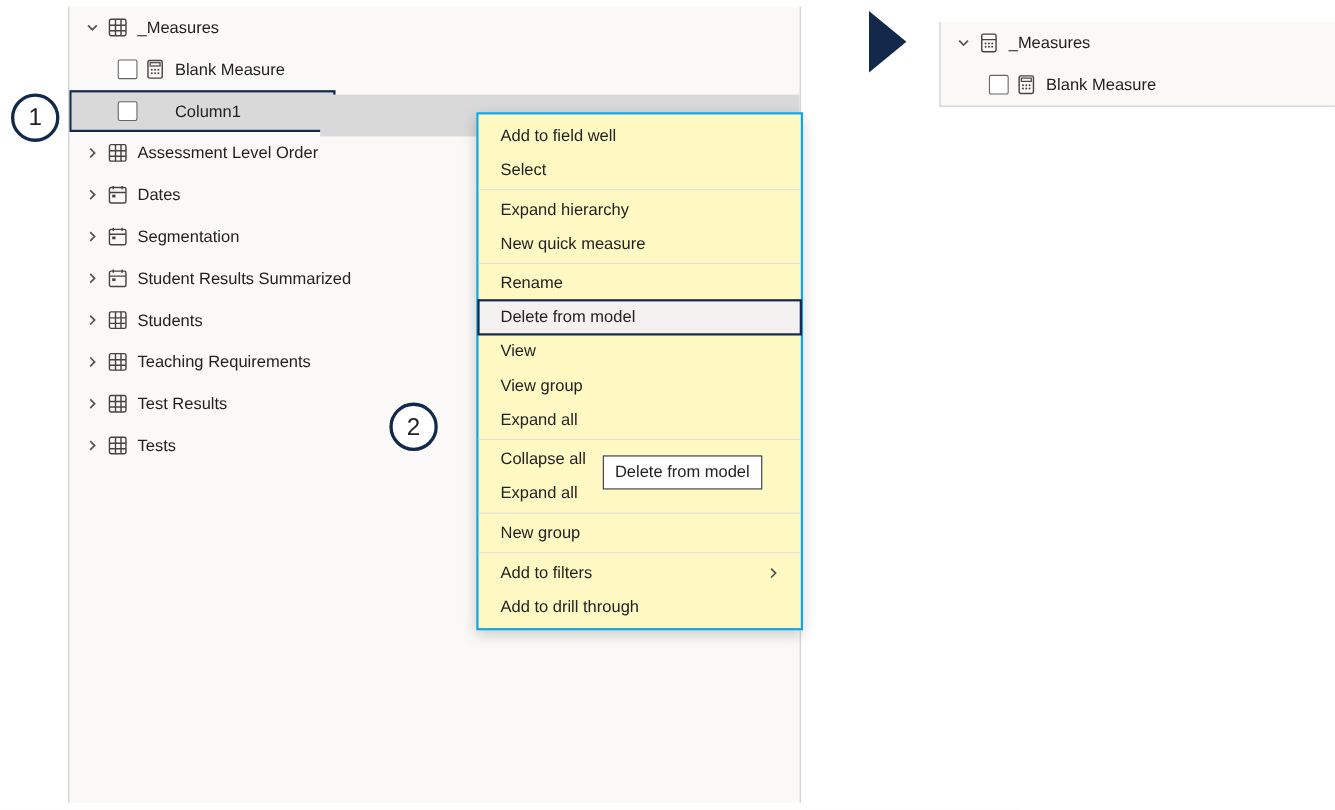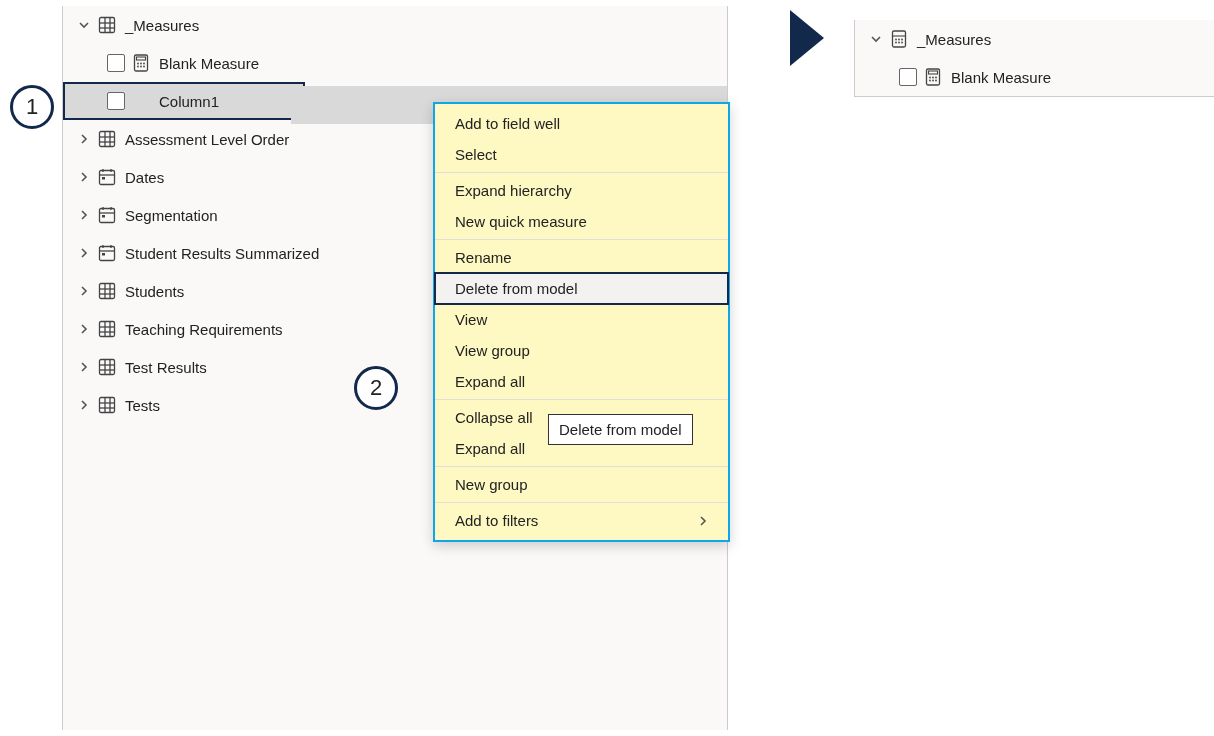--- a/index.html
+++ b/index.html
@@ -371,20 +371,23 @@
     </div>
   <div class="cm-sep"></div>
   <div class="cm-item">
     <span>Add to filters</span>
     <span class="cm-sub">
       <svg width="10" height="12" viewBox="0 0 10 12">
           <path d="M3 2 L7 6 L3 10" fill="none" stroke="#555" stroke-width="1.6"></path>
         </svg>
     </span>
   </div>
+  <div class="cm-item">
+      <span>Add to drill through</span>
+    </div>
 </div>
 
 <div class="tooltip">
   <span>Delete from model</span>
 </div>
 
 <div class="badge badge-2">
   <span>2</span>
 </div>
 

